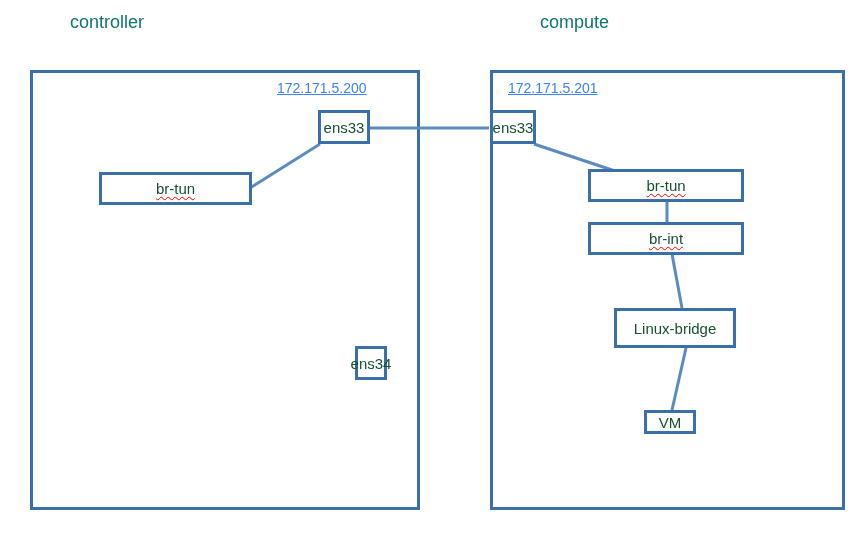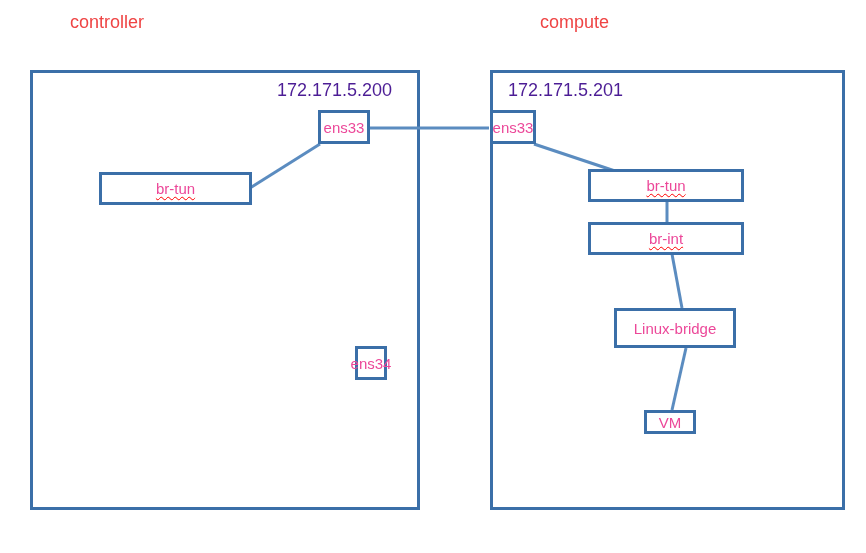--- a/index.html
+++ b/index.html
@@ -6,41 +6,42 @@
     body {
       font-family: "Segoe UI", Tahoma, sans-serif;
       background: #fff;
       width: 866px;
       height: 553px;
       position: relative;
     }
     .title {
       position: absolute;
       font-size: 18px;
-      color: #ef4444;
+      color: #0f766e;
     }
     .container-box {
       position: absolute;
       border: 3px solid #3b6fa8;
       background: transparent;
     }
     .node-box {
       position: absolute;
       border: 3px solid #3b6fa8;
       background: #fff;
       display: flex;
       align-items: center;
       justify-content: center;
       font-size: 15px;
-      color: #ec4899;
+      color: #14532d;
     }
     .ip-label {
       position: absolute;
-      font-size: 18px;
-      color: #4c1d95;
+      font-size: 14px;
+      color: #3b82f6;
+      text-decoration: underline;
     }
     .spell-underline {
       text-decoration: underline wavy red 1px;
       text-underline-offset: 2px;
     }
     svg.connector {
       position: absolute;
       top: 0;
       left: 0;
       width: 866px;

